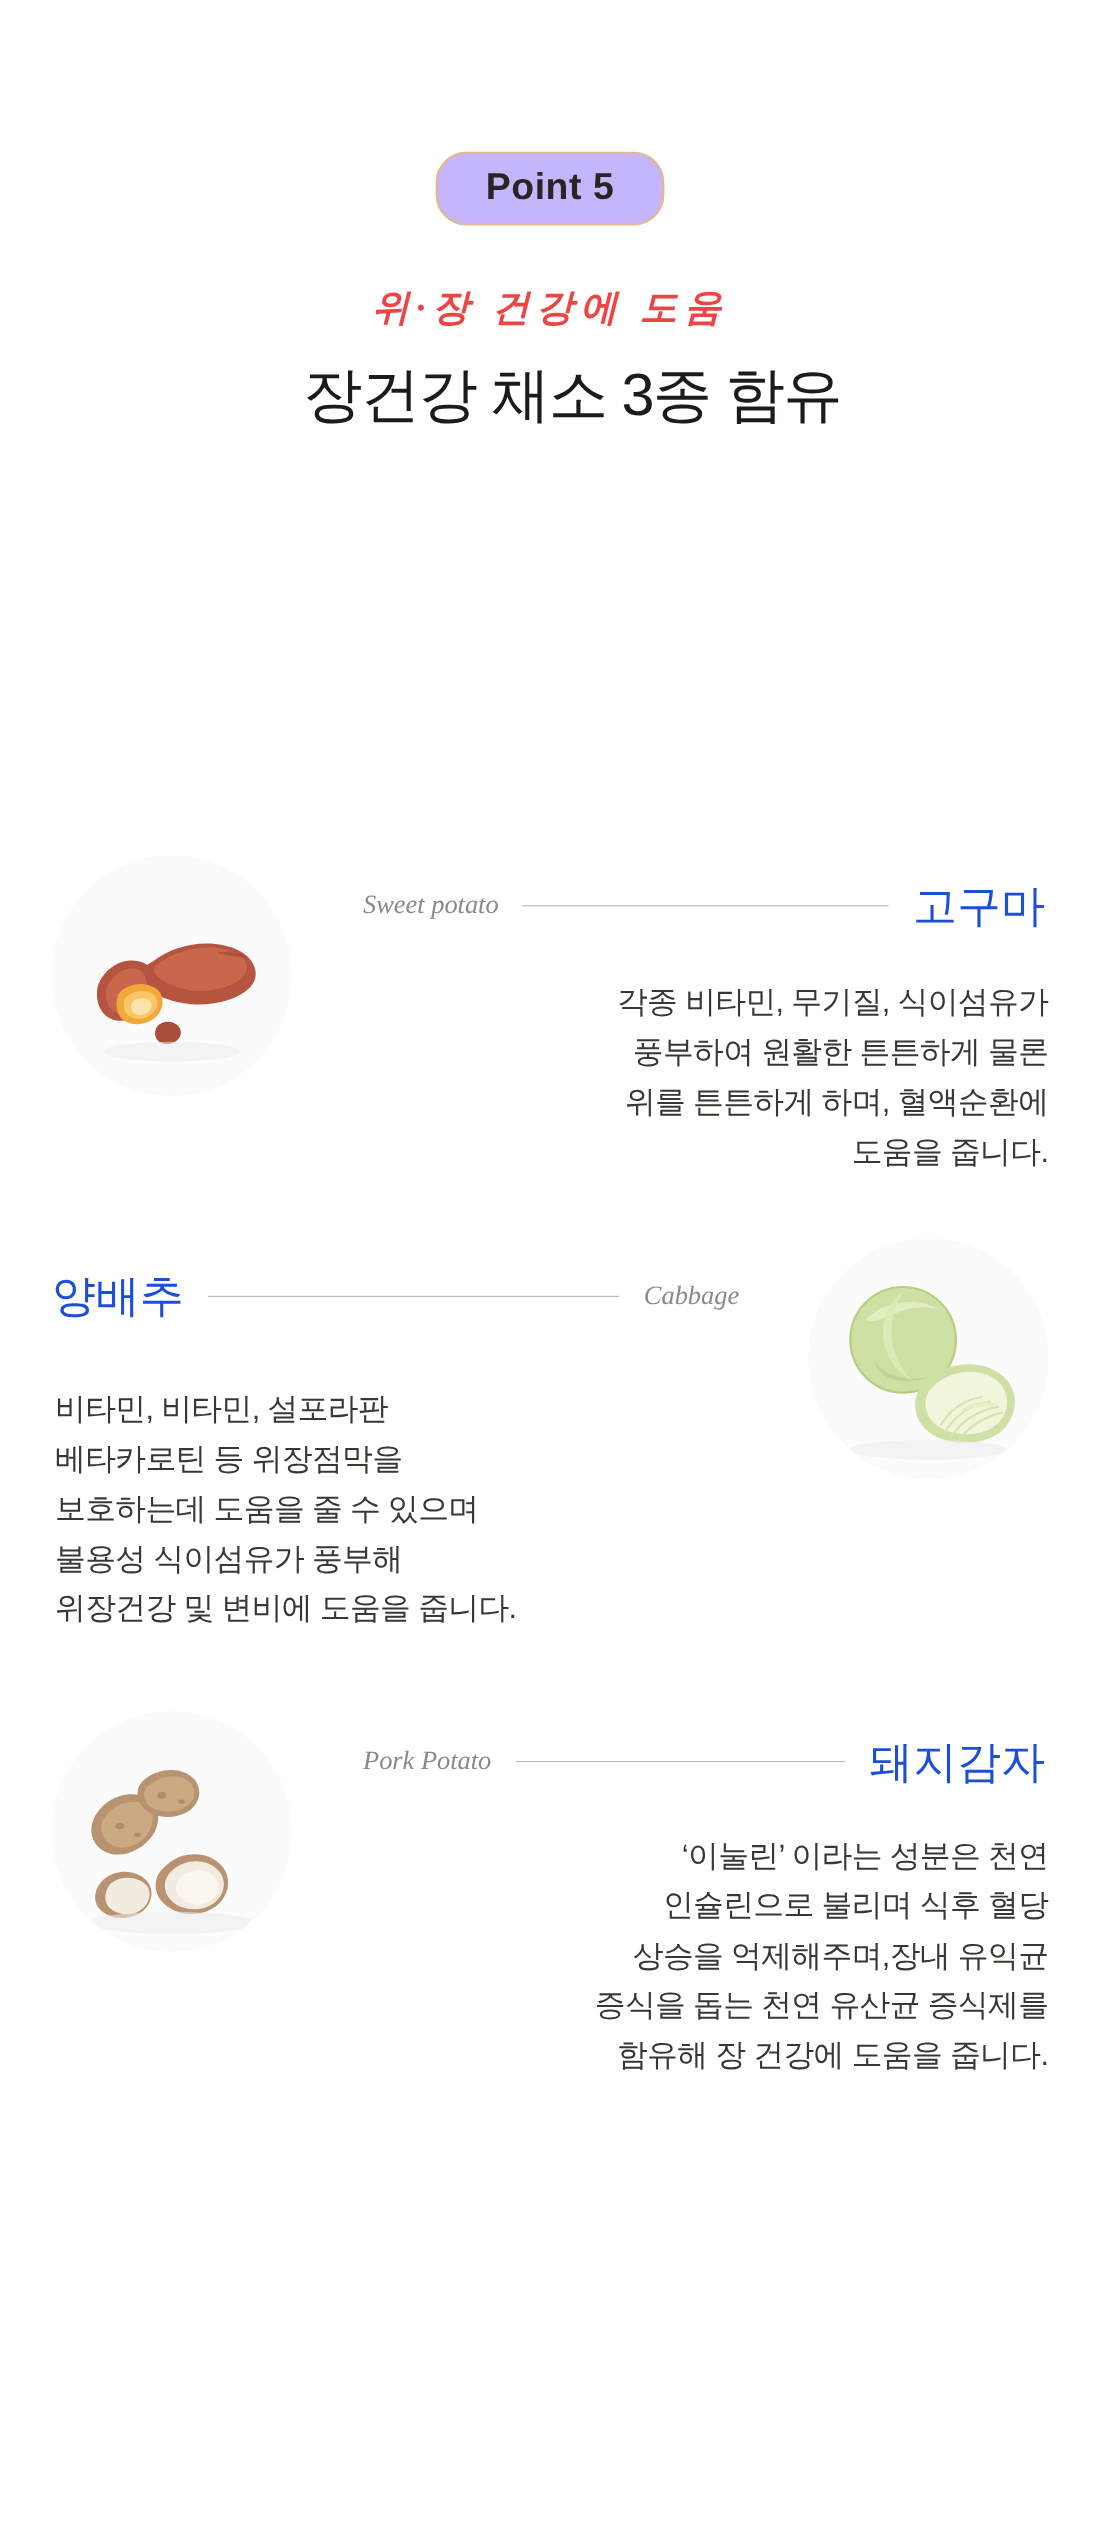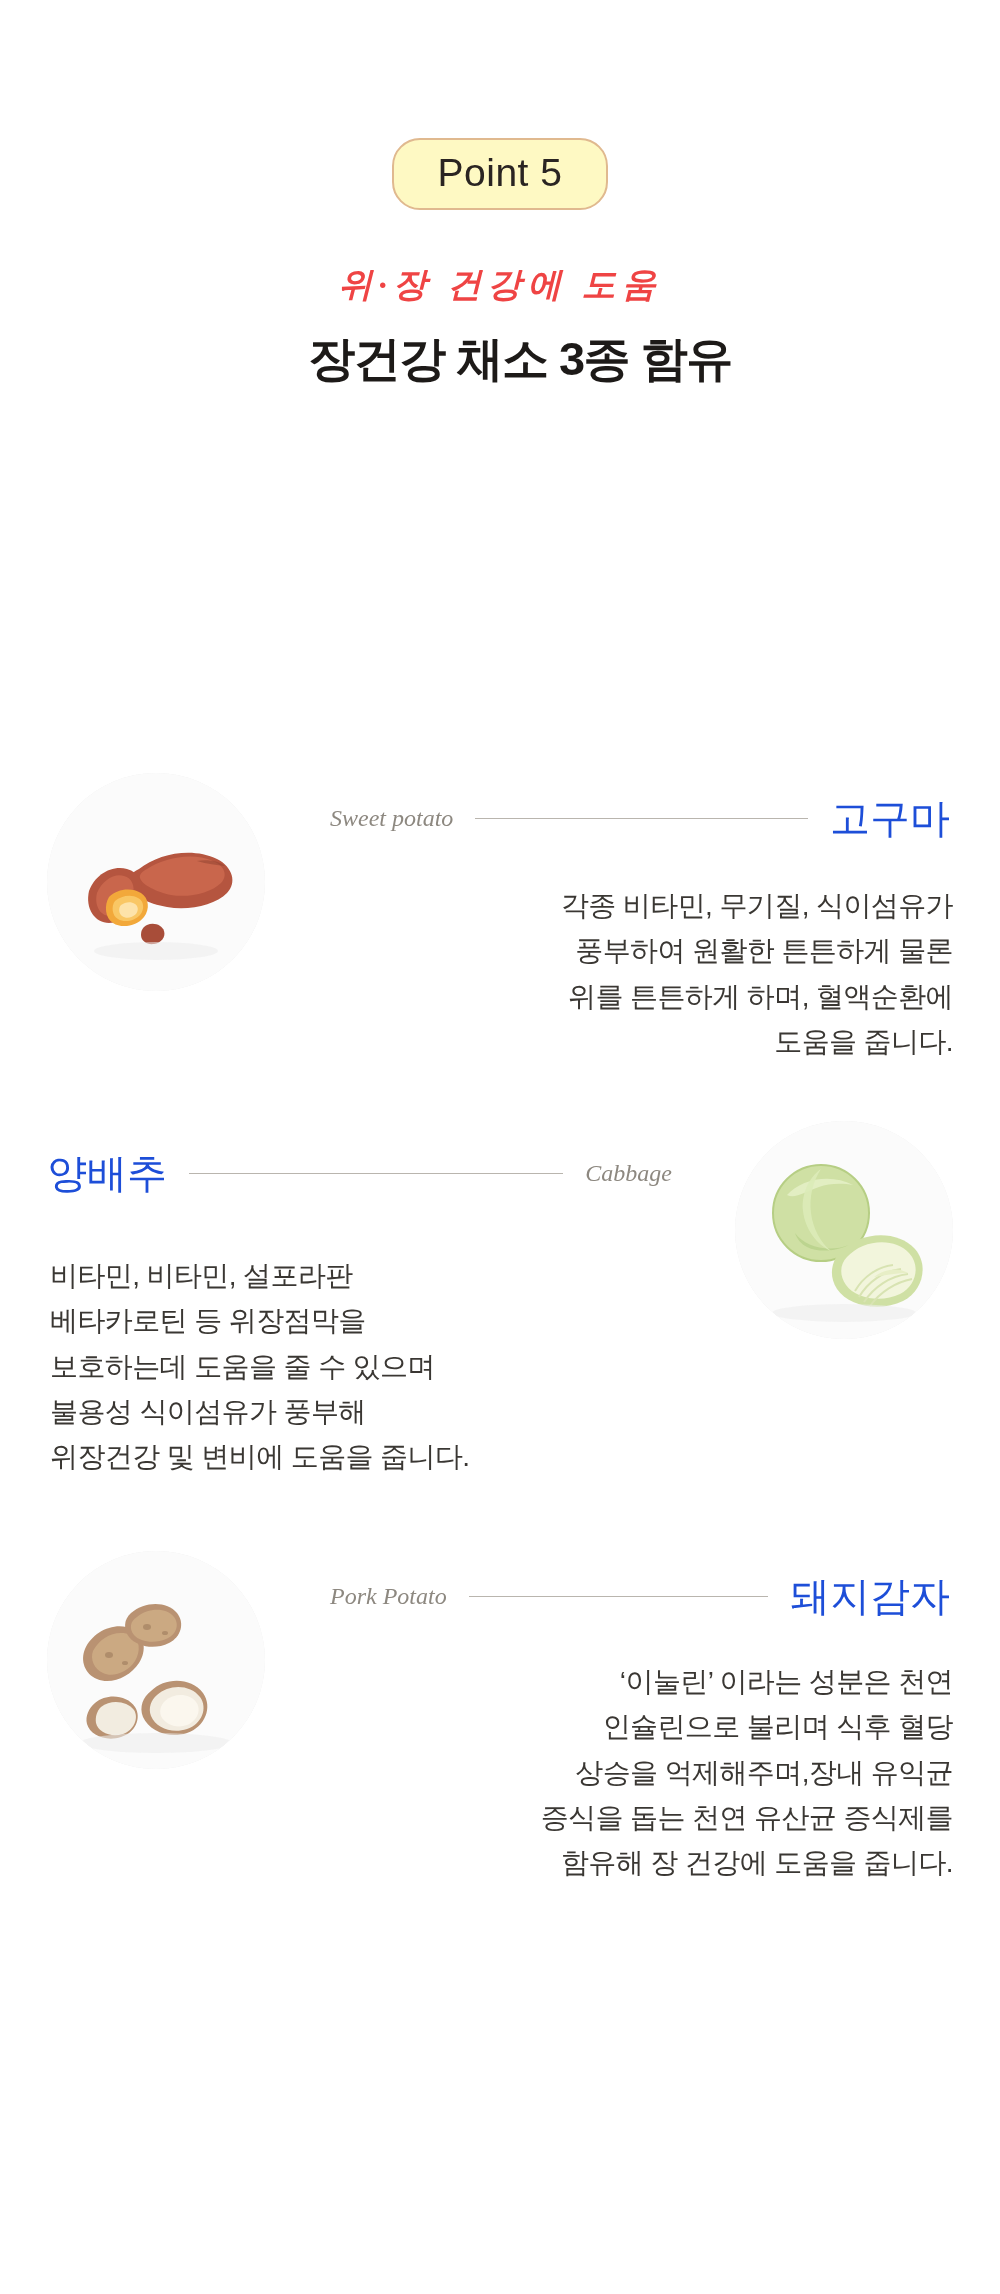--- a/index.html
+++ b/index.html
@@ -24,43 +24,43 @@
 
   .point-badge-wrap {
     text-align: center;
     padding-top: 138px;
   }
   .point-badge {
     display: inline-block;
     border: 2px solid #e0b98f;
     border-radius: 28px;
     padding: 11px 44px 13px;
-    font-size: 39px;
-    font-weight: normal;
+    font-size: 34px;
+    font-weight: bold;
     letter-spacing: 0.5px;
     color: #2a2522;
-    background: #fef9c3;
+    background: #c4b5fd;
   }
 
   .headline-wrap {
     text-align: center;
     margin-top: 52px;
   }
   .headline-sub {
     font-family: "Liberation Serif", serif;
     font-style: italic;
     font-size: 34px;
     letter-spacing: 6px;
     color: #ef4444;
     font-weight: bold;
   }
   .headline-main {
     margin-top: 20px;
-    font-size: 47px;
-    font-weight: bold;
+    font-size: 54px;
+    font-weight: normal;
     letter-spacing: -1.5px;
     color: #1d1a18;
     margin-left: 40px;
   }
 
   
   .section {
     position: relative;
     width: 1000px;
   }

